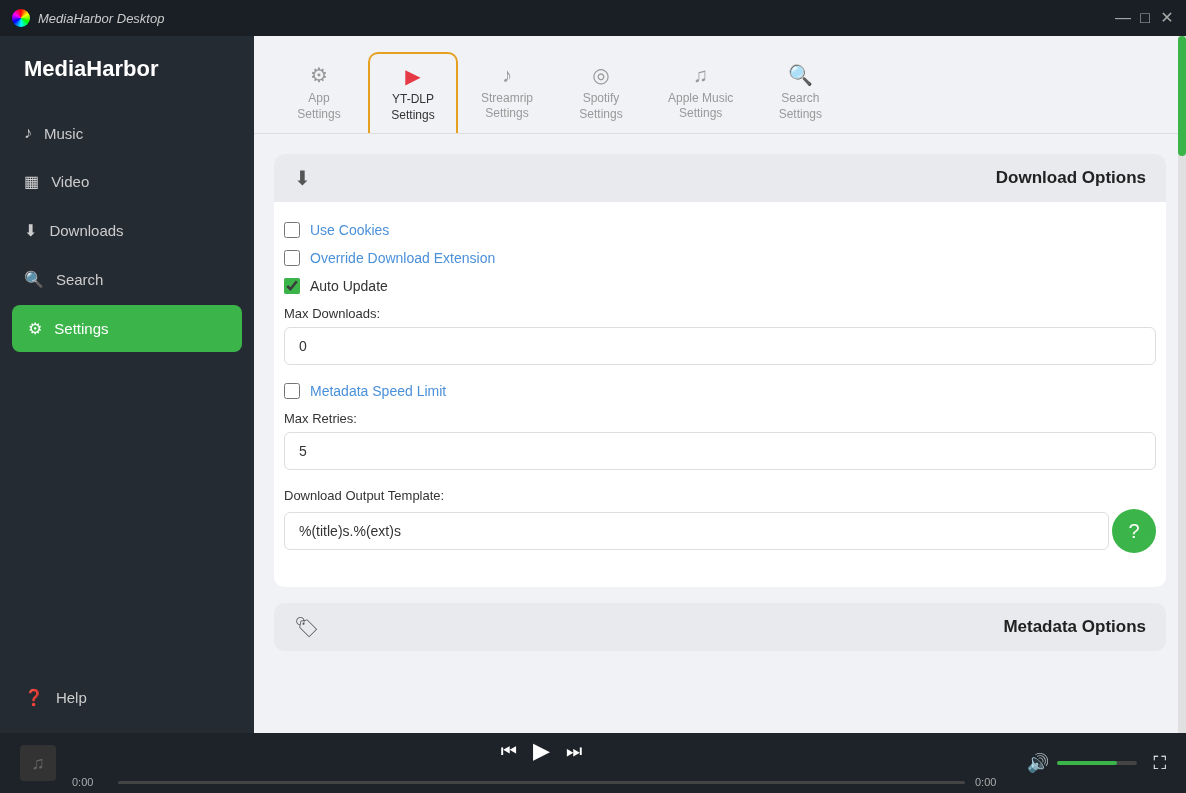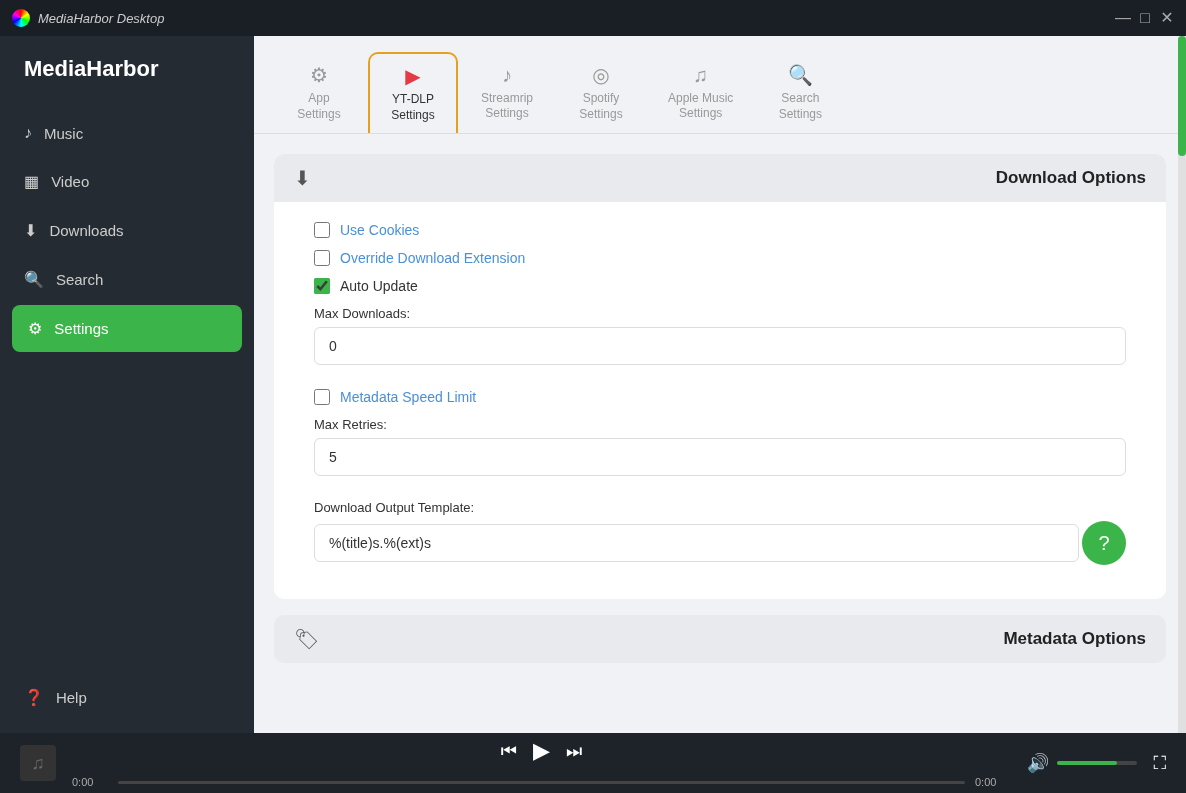--- a/index.html
+++ b/index.html
@@ -146,21 +146,21 @@
     }
     .section-header {
       background: #e8eaed;
       padding: 12px 20px;
       display: flex;
       align-items: center;
       justify-content: space-between;
     }
     .section-header-icon { font-size: 20px; color: #555; }
     .section-header-title { font-size: 17px; font-weight: 700; color: #222; }
-    .section-body { padding: 20px 40px; }
+    .section-body { padding: 20px 10px; }
 
     
     .checkbox-row {
       display: flex;
       align-items: center;
       gap: 10px;
       margin-bottom: 12px;
     }
     .checkbox-row input[type=checkbox] {
       width: 16px; height: 16px; cursor: pointer;
@@ -168,21 +168,21 @@
     }
     .checkbox-label {
       font-size: 14px;
       color: #4a90d9;
       cursor: pointer;
     }
     .checkbox-label.checked-label { color: #333; }
 
     
     .field-row {
-      margin-bottom: 24px;
+      margin-bottom: 18px;
     }
     .field-label {
       font-size: 13px;
       color: #333;
       margin-bottom: 6px;
       font-weight: 500;
     }
     .field-input {
       width: 100%;
       padding: 10px 14px;

